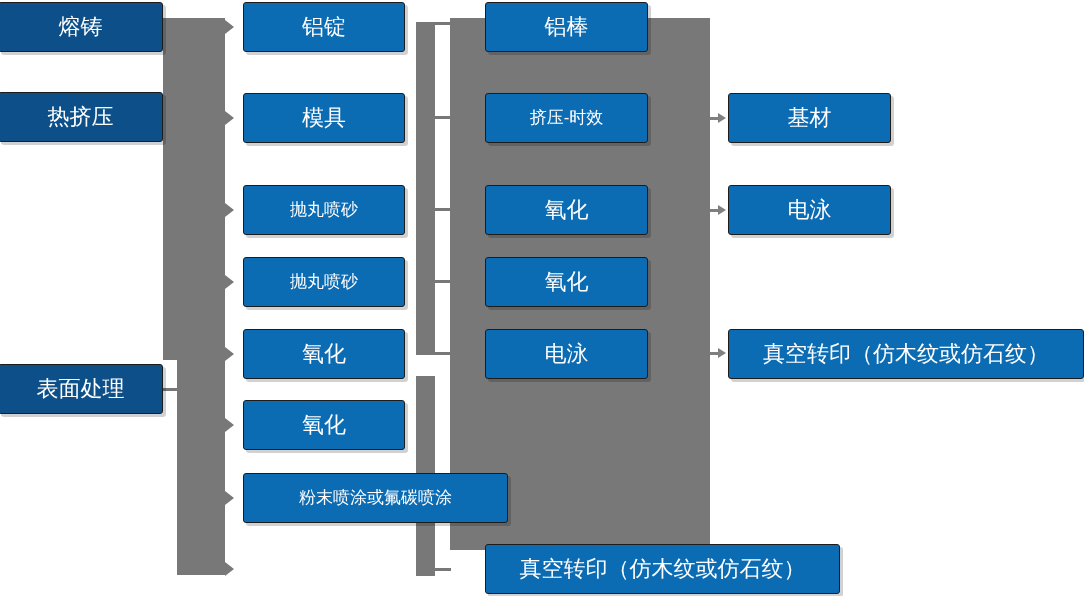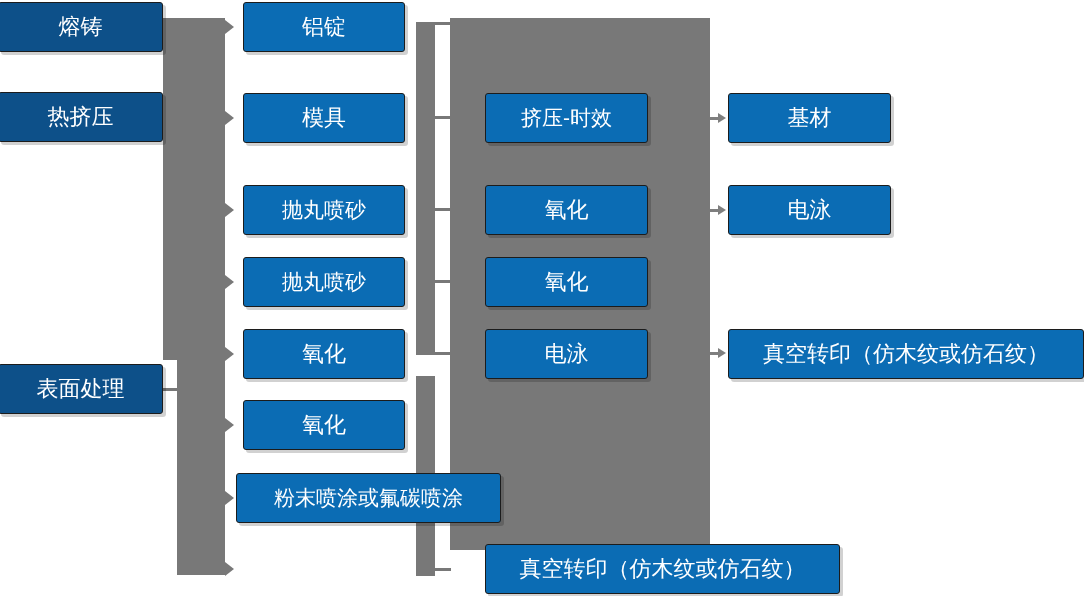--- a/index.html
+++ b/index.html
@@ -36,21 +36,21 @@
     color:#ffffff;
     border:1px solid #1c1c1c;
     border-radius:3px;
     text-align:center;
     line-height:1.1;
     white-space:nowrap;
     box-shadow:3px 3px 0 rgba(0,0,0,0.18);
   }
   .box.dark{background:#0d5089;}
   .box.mid {background:#0b6cb4;}
-  .t21{font-size:21px;}
+  .t21{font-size:17px;}
   .t22{font-size:22px;}
 </style>
 </head>
 <body>
 
 <div id="canvas">
 
   <div class="gray" style="left:163px;top:18px;width:62px;height:342px;"></div>
 
   <div class="gray" style="left:177px;top:360px;width:48px;height:215px;"></div>
@@ -101,23 +101,24 @@
   <div class="box mid t22" style="left:243px;top:93px;width:162px;height:50px;">模具</div>
 
   <div class="box mid t21" style="left:243px;top:185px;width:162px;height:50px;">抛丸喷砂</div>
 
   <div class="box mid t21" style="left:243px;top:257px;width:162px;height:50px;">抛丸喷砂</div>
 
   <div class="box mid t22" style="left:243px;top:329px;width:162px;height:50px;">氧化</div>
 
   <div class="box mid t22" style="left:243px;top:400px;width:162px;height:50px;">氧化</div>
 
-  <div class="box mid t21" style="left:236px;top:473px;width:265px;height:50px;">粉末喷涂或氟碳喷涂</div>
+  <div class="box mid t21" style="left:243px;top:473px;width:265px;height:50px;">粉末喷涂或氟碳喷涂</div>
 
 
+  <div class="box mid t22" style="left:485px;top:2px;width:163px;height:50px;">铝棒</div>
 
   <div class="box mid t21" style="left:485px;top:93px;width:163px;height:50px;">挤压-时效</div>
 
   <div class="box mid t22" style="left:485px;top:185px;width:163px;height:50px;">氧化</div>
 
   <div class="box mid t22" style="left:485px;top:257px;width:163px;height:50px;">氧化</div>
 
   <div class="box mid t22" style="left:485px;top:329px;width:163px;height:50px;">电泳</div>
 
   <div class="box mid t22" style="left:485px;top:544px;width:355px;height:50px;">真空转印（仿木纹或仿石纹）</div>

